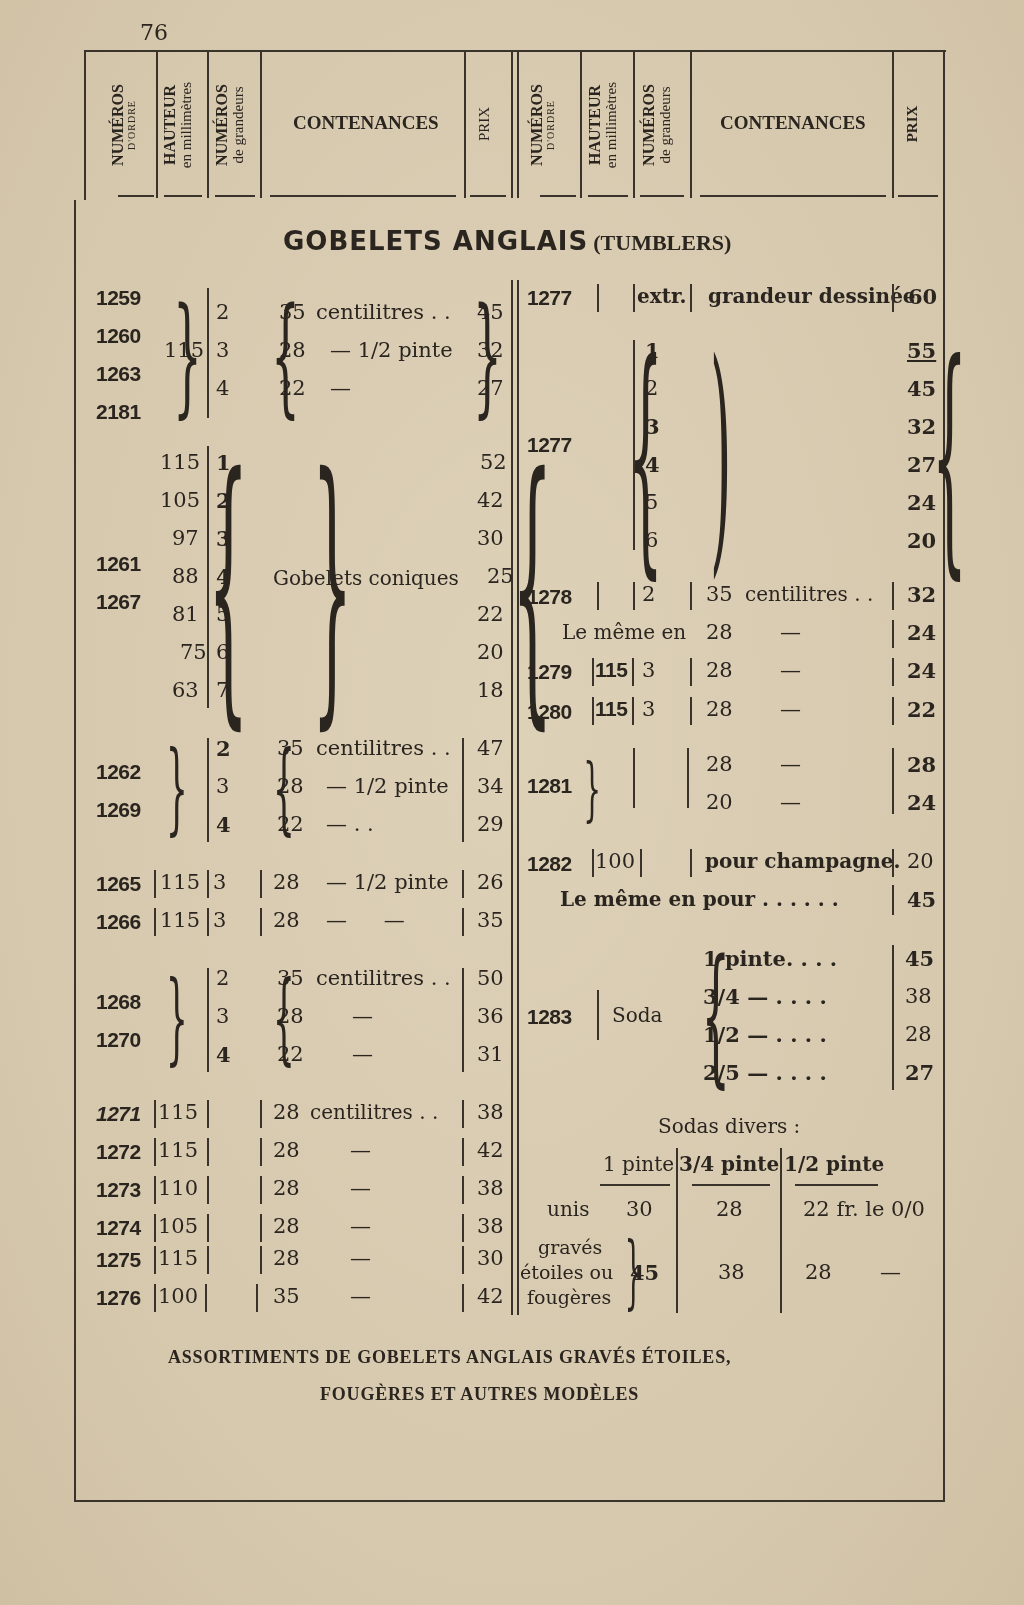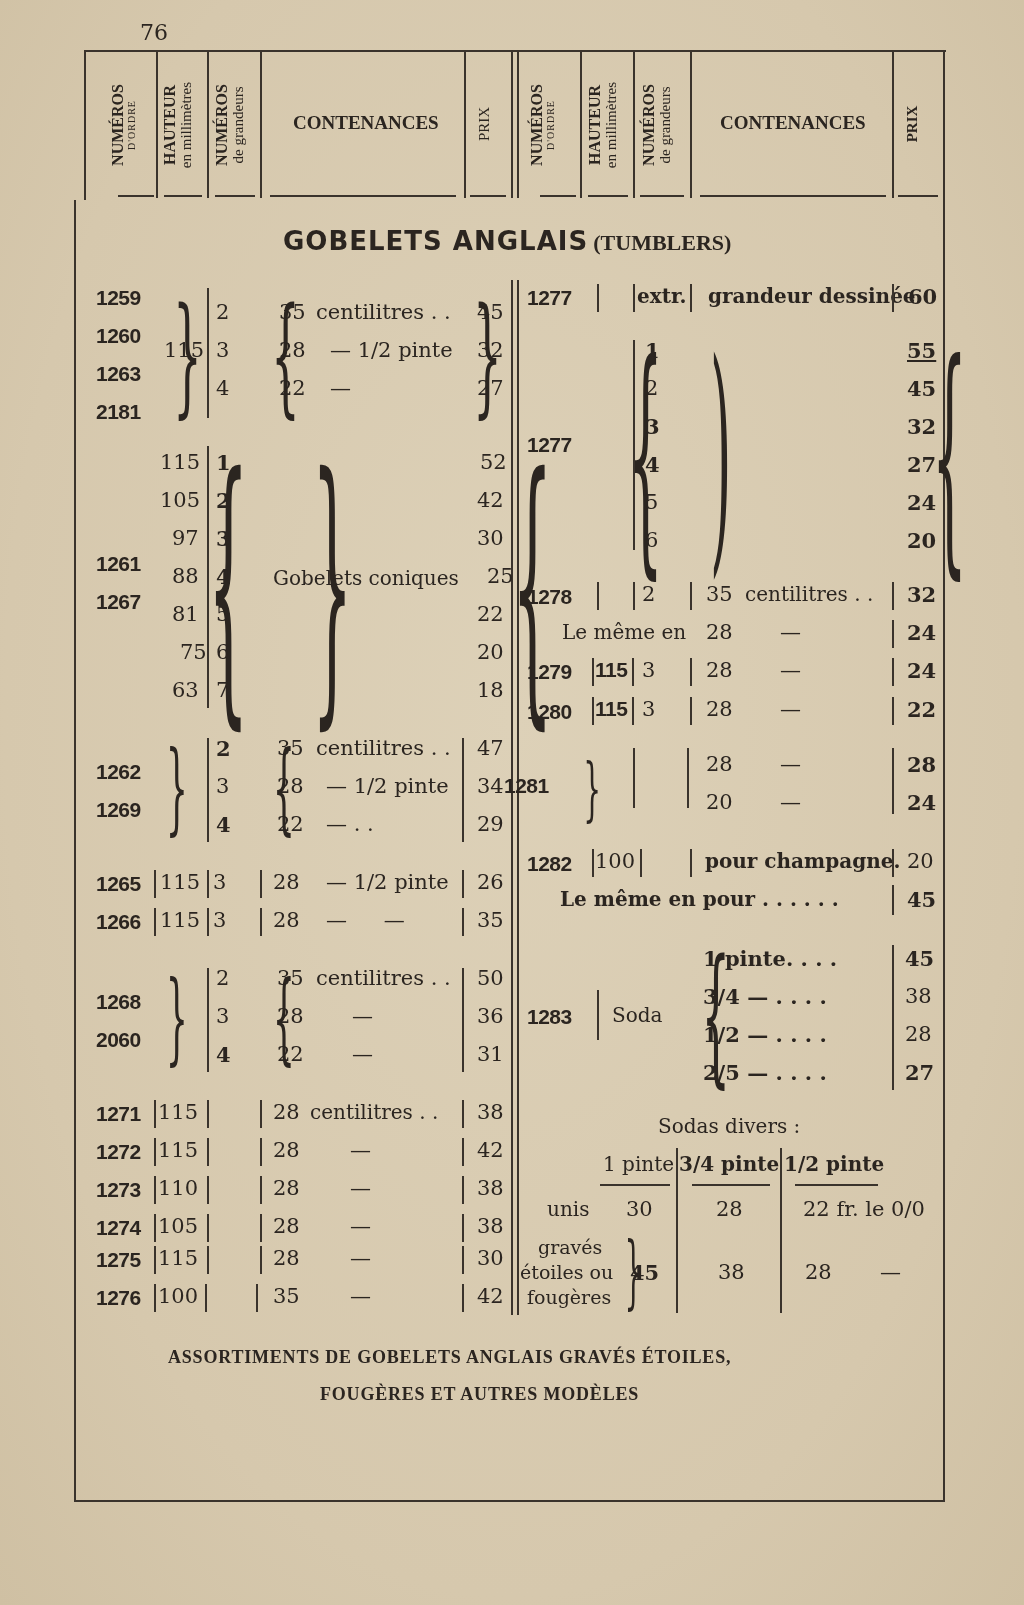--- a/index.html
+++ b/index.html
@@ -202,42 +202,42 @@
   <div class="abs txt" style="left:213px;top:908px;">3</div>
   <div class="vline" style="left:260px;top:908px;height:28px;"></div>
   <div class="abs txt" style="left:273px;top:908px;">28</div>
   <div class="abs txt" style="left:326px;top:908px;word-spacing:30px;">— —</div>
   <div class="vline" style="left:462px;top:908px;height:28px;"></div>
   <div class="abs txt" style="left:477px;top:908px;">35</div>
 </div>
 
 <div>
   <div class="abs num" style="left:96px;top:990px;">1268</div>
-  <div class="abs num" style="left:96px;top:1028px;">2060</div>
+  <div class="abs num" style="left:96px;top:1028px;">1270</div>
   <div class="brace" style="left:145px;top:968px;font-size:100px;transform:scaleX(0.35);">}</div>
   <div class="vline" style="left:207px;top:968px;height:104px;"></div>
   <div class="abs txt" style="left:216px;top:966px;">2</div>
   <div class="abs txt" style="left:216px;top:1004px;">3</div>
   <div class="abs txt bold" style="left:216px;top:1042px;">4</div>
   <div class="brace" style="left:252px;top:968px;font-size:100px;transform:scaleX(0.35);">{</div>
   <div class="abs txt" style="left:277px;top:966px;">35</div>
   <div class="abs txt" style="left:316px;top:966px;">centilitres . .</div>
   <div class="abs txt" style="left:277px;top:1004px;">28</div>
   <div class="abs txt" style="left:352px;top:1004px;">—</div>
   <div class="abs txt" style="left:277px;top:1042px;">22</div>
   <div class="abs txt" style="left:352px;top:1042px;">—</div>
   <div class="vline" style="left:462px;top:968px;height:104px;"></div>
   <div class="abs txt" style="left:477px;top:966px;">50</div>
   <div class="abs txt" style="left:477px;top:1004px;">36</div>
   <div class="abs txt" style="left:477px;top:1042px;">31</div>
 </div>
 
 <div>
   <div>
-    <div class="abs num" style="left:96px;top:1102px;">1271</div>
+    <div class="abs num" style="left:96px;top:1102px;font-style:italic;">1271</div>
     <div class="vline" style="left:154px;top:1100px;height:28px;"></div>
     <div class="abs txt" style="left:158px;top:1100px;">115</div>
     <div class="vline" style="left:207px;top:1100px;height:28px;"></div>
     <div class="vline" style="left:260px;top:1100px;height:28px;"></div>
     <div class="abs txt" style="left:273px;top:1100px;">28</div>
     <div class="abs txt" style="left:310px;top:1100px;font-size:20px;">centilitres . .</div>
     <div class="vline" style="left:462px;top:1100px;height:28px;"></div>
     <div class="abs txt" style="left:477px;top:1100px;">38</div>
   </div>
   <div>
@@ -368,21 +368,21 @@
   <div class="vline" style="left:632px;top:697px;height:28px;"></div>
   <div class="abs txt" style="left:642px;top:697px;">3</div>
   <div class="vline" style="left:690px;top:697px;height:28px;"></div>
   <div class="abs txt" style="left:706px;top:697px;">28</div>
   <div class="abs txt" style="left:780px;top:697px;">—</div>
   <div class="vline" style="left:892px;top:697px;height:28px;"></div>
   <div class="abs txt bold" style="left:907px;top:697px;">22</div>
 </div>
 
 <div>
-  <div class="abs num" style="left:504px;top:774px;text-align:center;">1281</div>
+  <div class="abs num" style="left:527px;top:774px;text-align:center;">1281</div>
   <div class="brace" style="left:570px;top:754px;font-size:70px;transform:scaleX(0.4);">}</div>
   <div class="vline" style="left:633px;top:748px;height:60px;"></div>
   <div class="vline" style="left:687px;top:748px;height:60px;"></div>
   <div class="abs txt" style="left:706px;top:752px;">28</div>
   <div class="abs txt" style="left:780px;top:752px;">—</div>
   <div class="abs txt" style="left:706px;top:790px;">20</div>
   <div class="abs txt" style="left:780px;top:790px;">—</div>
   <div class="vline" style="left:892px;top:748px;height:66px;"></div>
   <div class="abs txt bold" style="left:907px;top:752px;">28</div>
   <div class="abs txt bold" style="left:907px;top:790px;">24</div>

